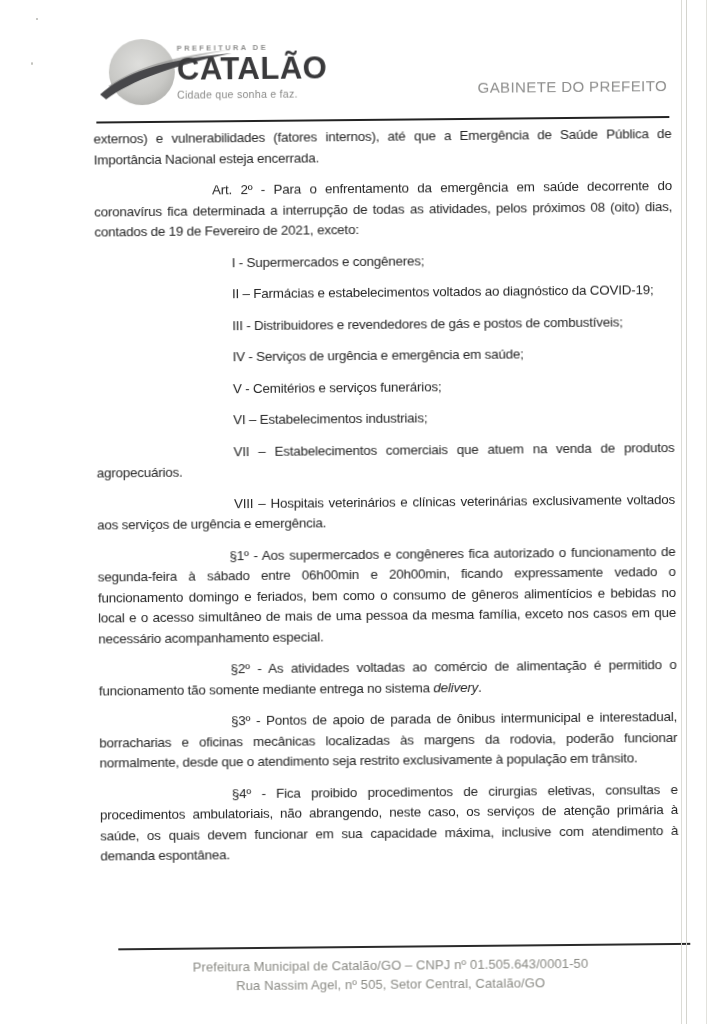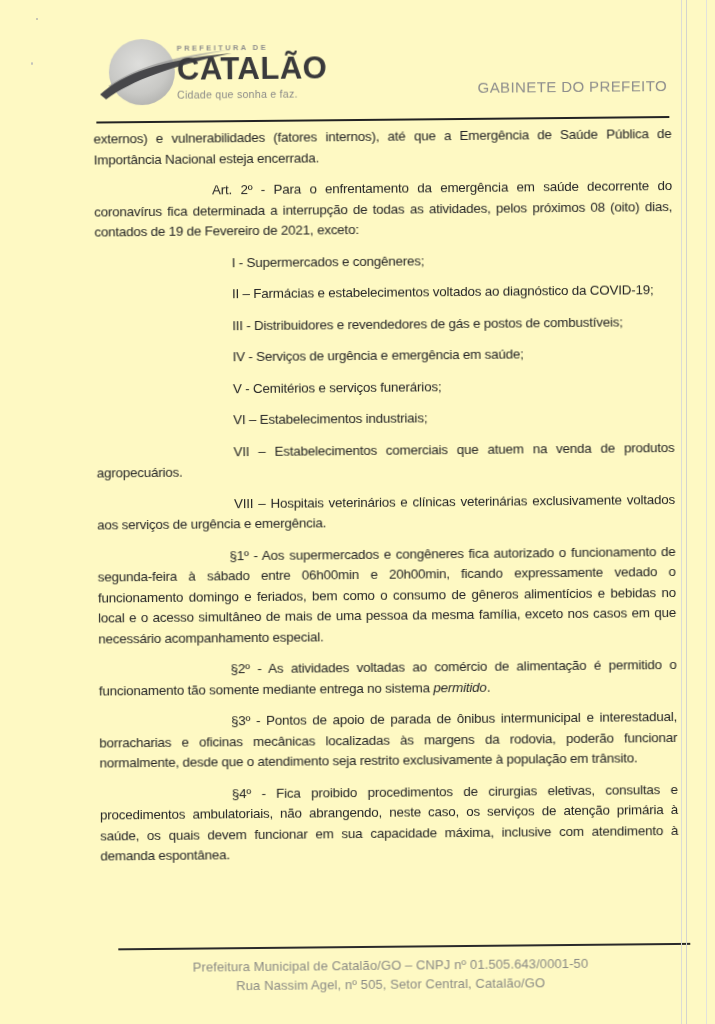--- a/index.html
+++ b/index.html
@@ -1,19 +1,19 @@
 <!DOCTYPE html>
 <html><head>
 <meta charset="utf-8">
 <style>
   html,body{margin:0;padding:0;background:#e8e8e8;}
   .page{
     position:relative;
     width:715px;height:1024px;
-    background:#fef9c3;
+    background:#ffffff;
     overflow:hidden;
     font-family:"Liberation Sans",sans-serif;
     color:#2a2a2a;
   }
   .sheet{
     position:absolute;inset:0;
     transform:rotate(-0.55deg);
     transform-origin:360px 500px;
     filter:blur(0.3px);
   }
@@ -98,21 +98,21 @@
       <p class="para p-item">II – Farmácias e estabelecimentos voltados ao diagnóstico da COVID-19;</p>
       <p class="para p-item">III - Distribuidores e revendedores de gás e postos de combustíveis;</p>
       <p class="para p-item">IV - Serviços de urgência e emergência em saúde;</p>
       <p class="para p-item">V - Cemitérios e serviços funerários;</p>
       <p class="para p-item">VI – Estabelecimentos industriais;</p>
       <p class="para p-item">VII – Estabelecimentos comerciais que atuem na venda de produtos agropecuários.</p>
       <p class="para p-item">VIII – Hospitais veterinários e clínicas veterinárias exclusivamente voltados aos serviços de urgência e emergência.</p>
 
       <p class="para p-sect"><span class="b">§1º -</span><span> Aos supermercados e congêneres fica autorizado o funcionamento de segunda-feira à sábado entre 06h00min e 20h00min, ficando expressamente vedado o funcionamento domingo e feriados, bem como o consumo de gêneros alimentícios e bebidas no local e o acesso simultâneo de mais de uma pessoa da mesma família, exceto nos casos em que necessário acompanhamento especial.</span></p>
 
-      <p class="para p-sect"><span class="b">§2º -</span><span> As atividades voltadas ao comércio de alimentação é permitido o funcionamento tão somente mediante entrega no sistema </span><span class="it">permitido</span><span>.</span></p>
+      <p class="para p-sect"><span class="b">§2º -</span><span> As atividades voltadas ao comércio de alimentação é permitido o funcionamento tão somente mediante entrega no sistema </span><span class="it">delivery</span><span>.</span></p>
 
       <p class="para p-sect"><span class="b">§3º -</span><span> Pontos de apoio de parada de ônibus intermunicipal e interestadual, borracharias e oficinas mecânicas localizadas às margens da rodovia, poderão funcionar normalmente, desde que o atendimento seja restrito exclusivamente à população em trânsito.</span></p>
 
       <p class="para p-sect"><span class="b">§4º -</span><span> Fica proibido procedimentos de cirurgias eletivas, consultas e procedimentos ambulatoriais, não abrangendo, neste caso, os serviços de atenção primária à saúde, os quais devem funcionar em sua capacidade máxima, inclusive com atendimento à demanda espontânea.</span></p>
 
     </div>
 
     <div class="rule footer-rule"></div>
     <div class="footer">
       <div>Prefeitura Municipal de Catalão/GO – CNPJ nº 01.505.643/0001-50</div>

